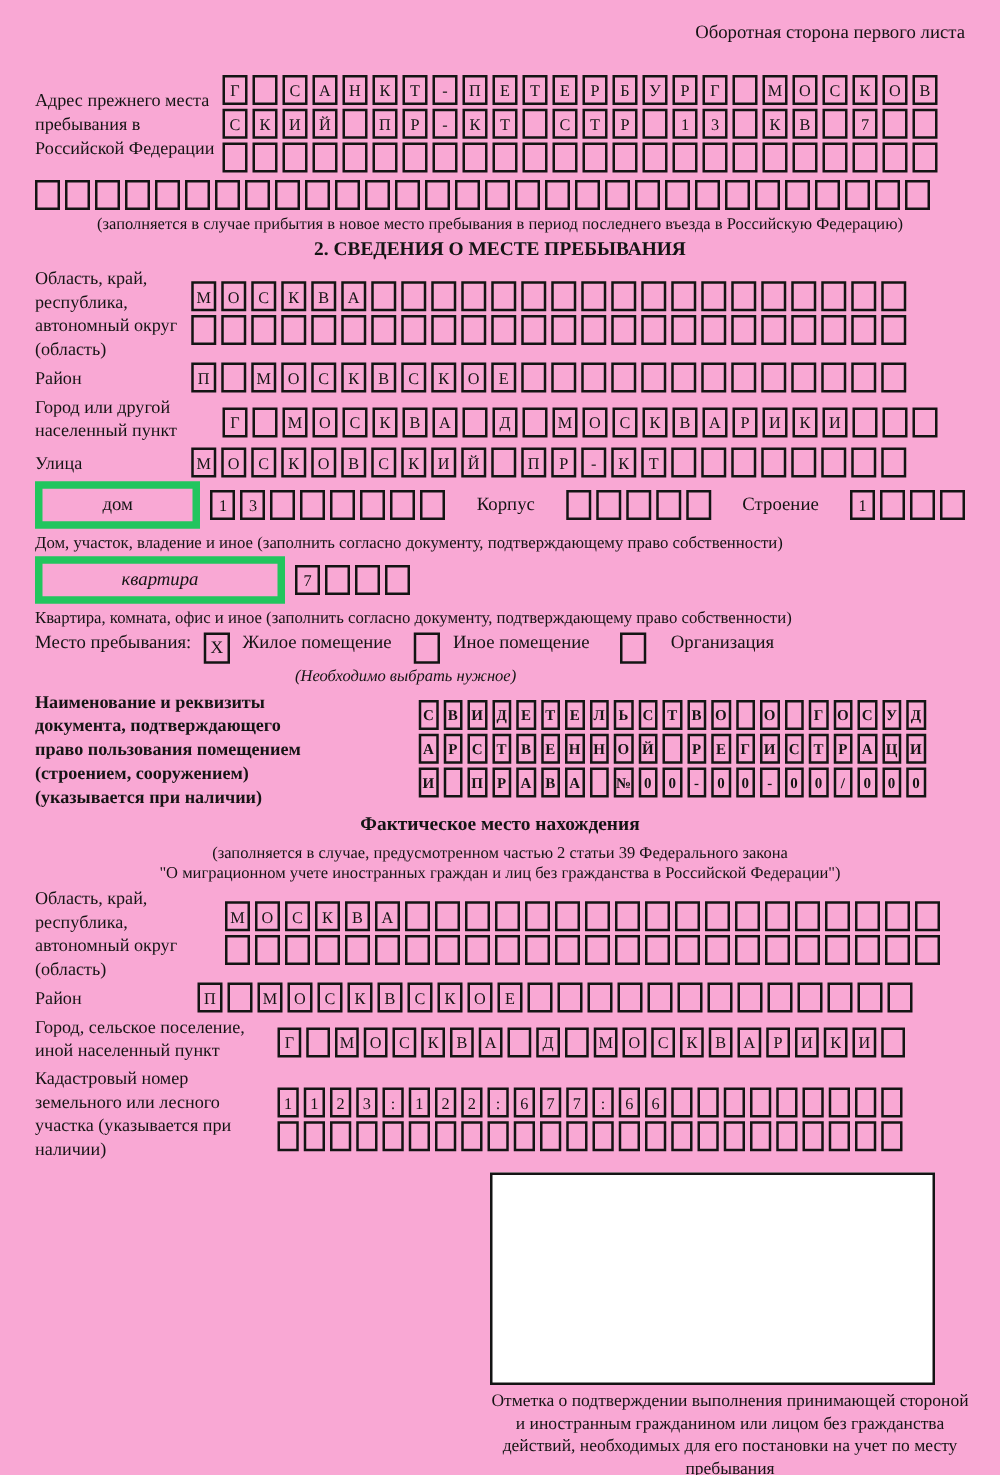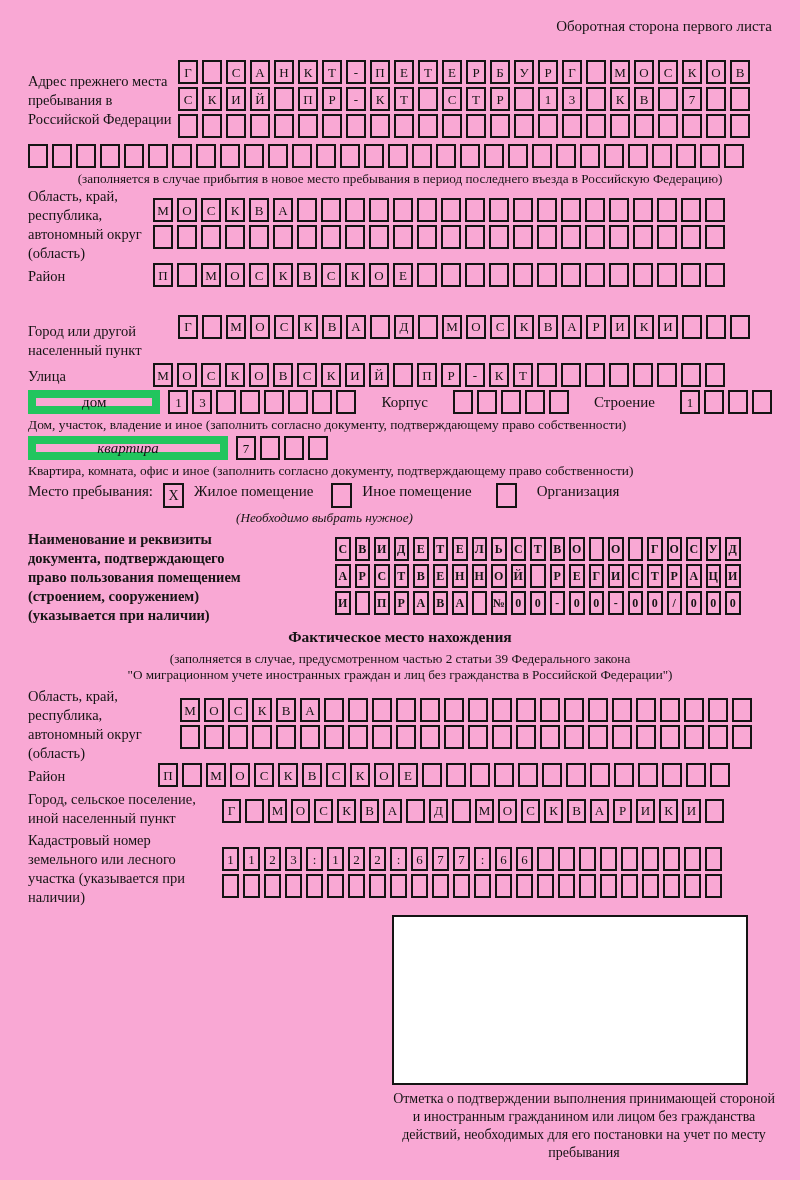--- a/index.html
+++ b/index.html
@@ -9,21 +9,21 @@
   .field{display:flex;align-items:center;}
   .label{flex:0 0 auto;font-size:14.5px;line-height:19px;}
   .cells{display:flex;gap:4px;margin-bottom:3px;}
   .cell{flex:0 0 auto;width:20px;height:24px;border:2px solid #141414;box-sizing:border-box;display:flex;align-items:center;justify-content:center;font-size:13px;line-height:1;}
   .cells.narrow .cell{width:15.5px;font-size:12px;}
   .cells.mid .cell{width:19px;}
   .cells.cad .cell{width:17px;}
   .note{font-size:13.2px;text-align:center;line-height:16px;}
   .heading{font-weight:bold;text-align:center;font-size:15.5px;line-height:19px;margin:3px 0 5px;}
   .cap{font-size:13.4px;line-height:16px;margin:0 0 3px;}
-  .widebox{border:8px solid #22c55e;height:24px;box-sizing:border-box;display:flex;align-items:center;justify-content:center;font-size:15px;}
+  .widebox{border:6px solid #22c55e;height:38px;box-sizing:border-box;display:flex;align-items:center;justify-content:center;font-size:15px;}
   .house-row{display:flex;align-items:center;margin-bottom:3px;}
   .house-row .cells{margin-bottom:0;}
   .inline-label{font-size:15px;margin:0 25px;white-space:nowrap;}
   .checkbox{flex:0 0 auto;width:21px;height:25px;border:2px solid #141414;box-sizing:border-box;display:inline-flex;align-items:center;justify-content:center;font-size:14px;}
   .stay-row{display:flex;align-items:flex-start;gap:10px;margin-top:4px;height:27px;}
   .stay-row .opt-label{font-size:15px;}
   .stay-note{font-size:13.2px;margin-left:208px;line-height:15px;font-style:italic;}
   .stamp-wrap{width:420px;margin-left:346px;margin-top:8px;}
   .stamp-box{width:356px;height:170px;border:2px solid #141414;box-sizing:border-box;margin-left:18px;background:#fff;}
   .stamp-caption{width:392px;margin:5px auto 0;font-size:14px;line-height:18px;text-align:center;}
@@ -146,20 +146,21 @@
       <span class="cell"></span>
       <span class="cell"></span>
       <span class="cell"></span>
       <span class="cell"></span>
       <span class="cell"></span>
       <span class="cell"></span>
       <span class="cell"></span>
     </div>
   <div class="note mt2">(заполняется в случае прибытия в новое место пребывания в период последнего въезда в Российскую Федерацию)</div>
 
+  <div class="heading">2. СВЕДЕНИЯ О МЕСТЕ ПРЕБЫВАНИЯ</div>
 
   <div class="field">
     <div class="label" style="width:125px;">Область, край, республика, автономный округ (область)</div>
     <div>
       <div class="cells">
           <span class="cell">М</span>
           <span class="cell">О</span>
           <span class="cell">С</span>
           <span class="cell">К</span>
           <span class="cell">В</span>
@@ -236,21 +237,21 @@
         <span class="cell"></span>
         <span class="cell"></span>
         <span class="cell"></span>
         <span class="cell"></span>
         <span class="cell"></span>
         <span class="cell"></span>
       </div>
   </div>
 
   <div class="field">
-    <div class="label" style="width:150px;margin-top:32px;">Город или другой населенный пункт</div>
+    <div class="label" style="width:150px;">Город или другой населенный пункт</div>
     <div class="cells" style="margin-top:6px;">
         <span class="cell">Г</span>
         <span class="cell"></span>
         <span class="cell">М</span>
         <span class="cell">О</span>
         <span class="cell">С</span>
         <span class="cell">К</span>
         <span class="cell">В</span>
         <span class="cell">А</span>
         <span class="cell"></span>

